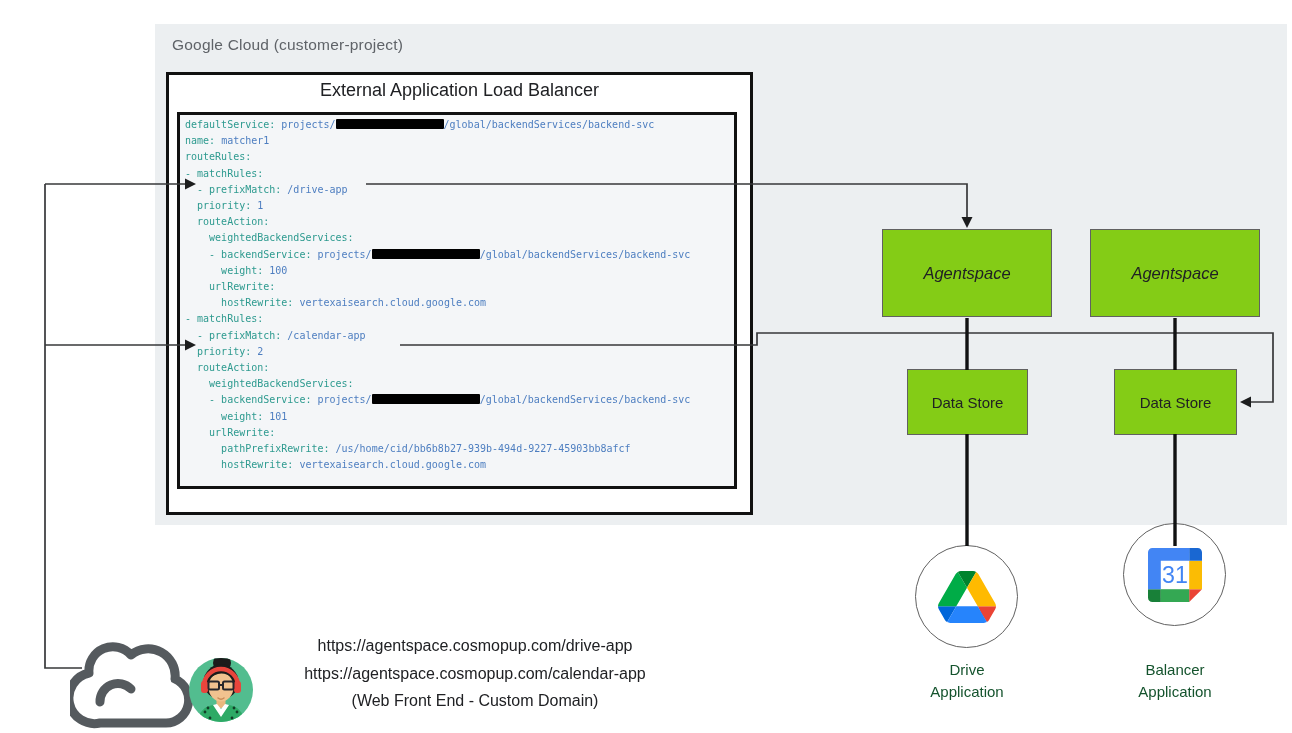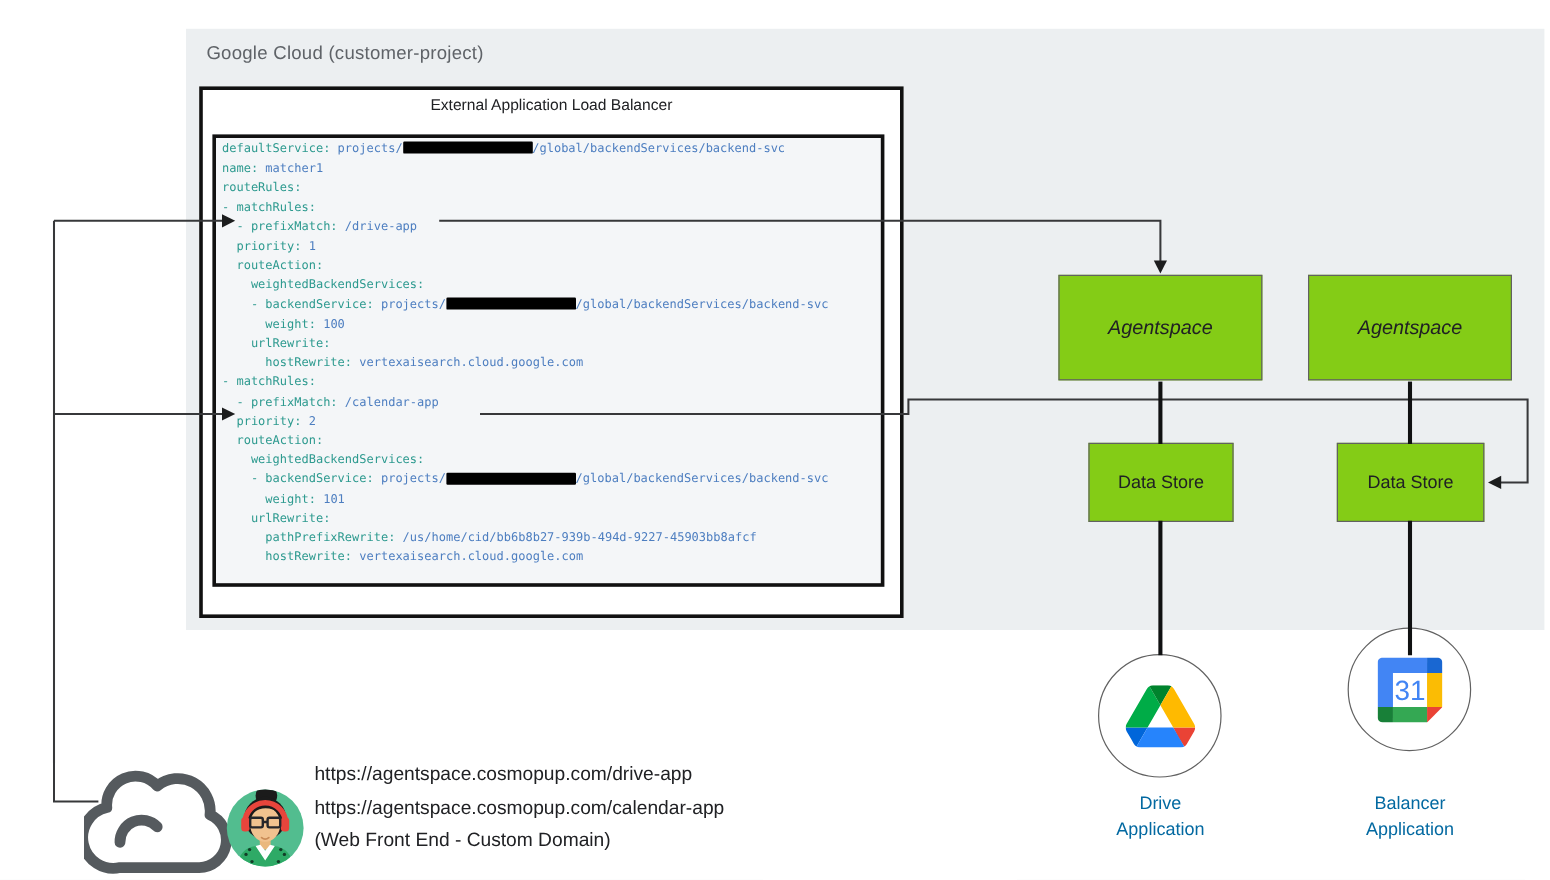--- a/index.html
+++ b/index.html
@@ -8,21 +8,21 @@
   .abs { position: absolute; }
 
   #stage { position: relative; width: 1292px; height: 534px; }
 
   
   #cloud-panel { left: 155px; top: 24px; width: 1132px; height: 501px; background: #eceff1; }
   #cloud-panel-label { left: 172px; top: 36px; font-size: 15.5px; color: #5f6368; letter-spacing: .2px; }
 
   
   #lb-box { left: 166px; top: 72px; width: 587px; height: 443px; background: #ffffff; border: 3px solid #111111; }
-  #lb-title { left: 166px; top: 80px; width: 587px; text-align: center; font-size: 13px; color: #202124; }
+  #lb-title { left: 166px; top: 80px; width: 587px; text-align: center; font-size: 18px; color: #202124; }
 
   
   #code-block { left: 177px; top: 112px; width: 560px; height: 377px; background: #f4f6f8;
     border: 3px solid #111111; padding: 2px 0 0 5px; overflow: hidden; }
   .code-line { font-family: "DejaVu Sans Mono", "Liberation Mono", monospace; font-size: 10px;
     line-height: 16.2px; white-space: pre; }
   .ck { color: #2d9a8f; }
   .cv { color: #4d7ec0; }
   .redacted { display: inline-block; height: 10px; background: #000; vertical-align: middle;
     transform: translateY(-1px); border-radius: 1px; }
@@ -35,26 +35,26 @@
   .agentspace-label { font-style: italic; font-size: 16.5px; }
   #datastore-1 { left: 907px; top: 369px; width: 121px; height: 66px; }
   #datastore-2 { left: 1114px; top: 369px; width: 123px; height: 66px; }
   .datastore-label { font-size: 15px; }
 
   
   .app-circle { width: 103px; height: 103px; border-radius: 50%; background: #ffffff;
     border: 1.6px solid #616161; display: flex; align-items: center; justify-content: center; }
   #app-circle-1 { left: 915px; top: 545px; }
   #app-circle-2 { left: 1123px; top: 523px; }
-  .app-label { width: 120px; text-align: center; font-size: 15px; line-height: 22px; color: #0369a1; }
+  .app-label { width: 120px; text-align: center; font-size: 15px; line-height: 22px; color: #14532d; }
   #app-label-1 { left: 907px; top: 659px; }
   #app-label-2 { left: 1115px; top: 659px; }
 
   
-  #frontend-text { left: 262px; top: 632px; width: 426px; text-align: left;
+  #frontend-text { left: 262px; top: 632px; width: 426px; text-align: center;
     font-size: 16px; line-height: 27.5px; color: #202124; }
 
   
   #connectors { left: 0; top: 0; pointer-events: none; z-index: 50; }
   #frontend-art { left: 70px; top: 620px; }
 </style>
 </head>
 <body>
 
 <div id="stage">

